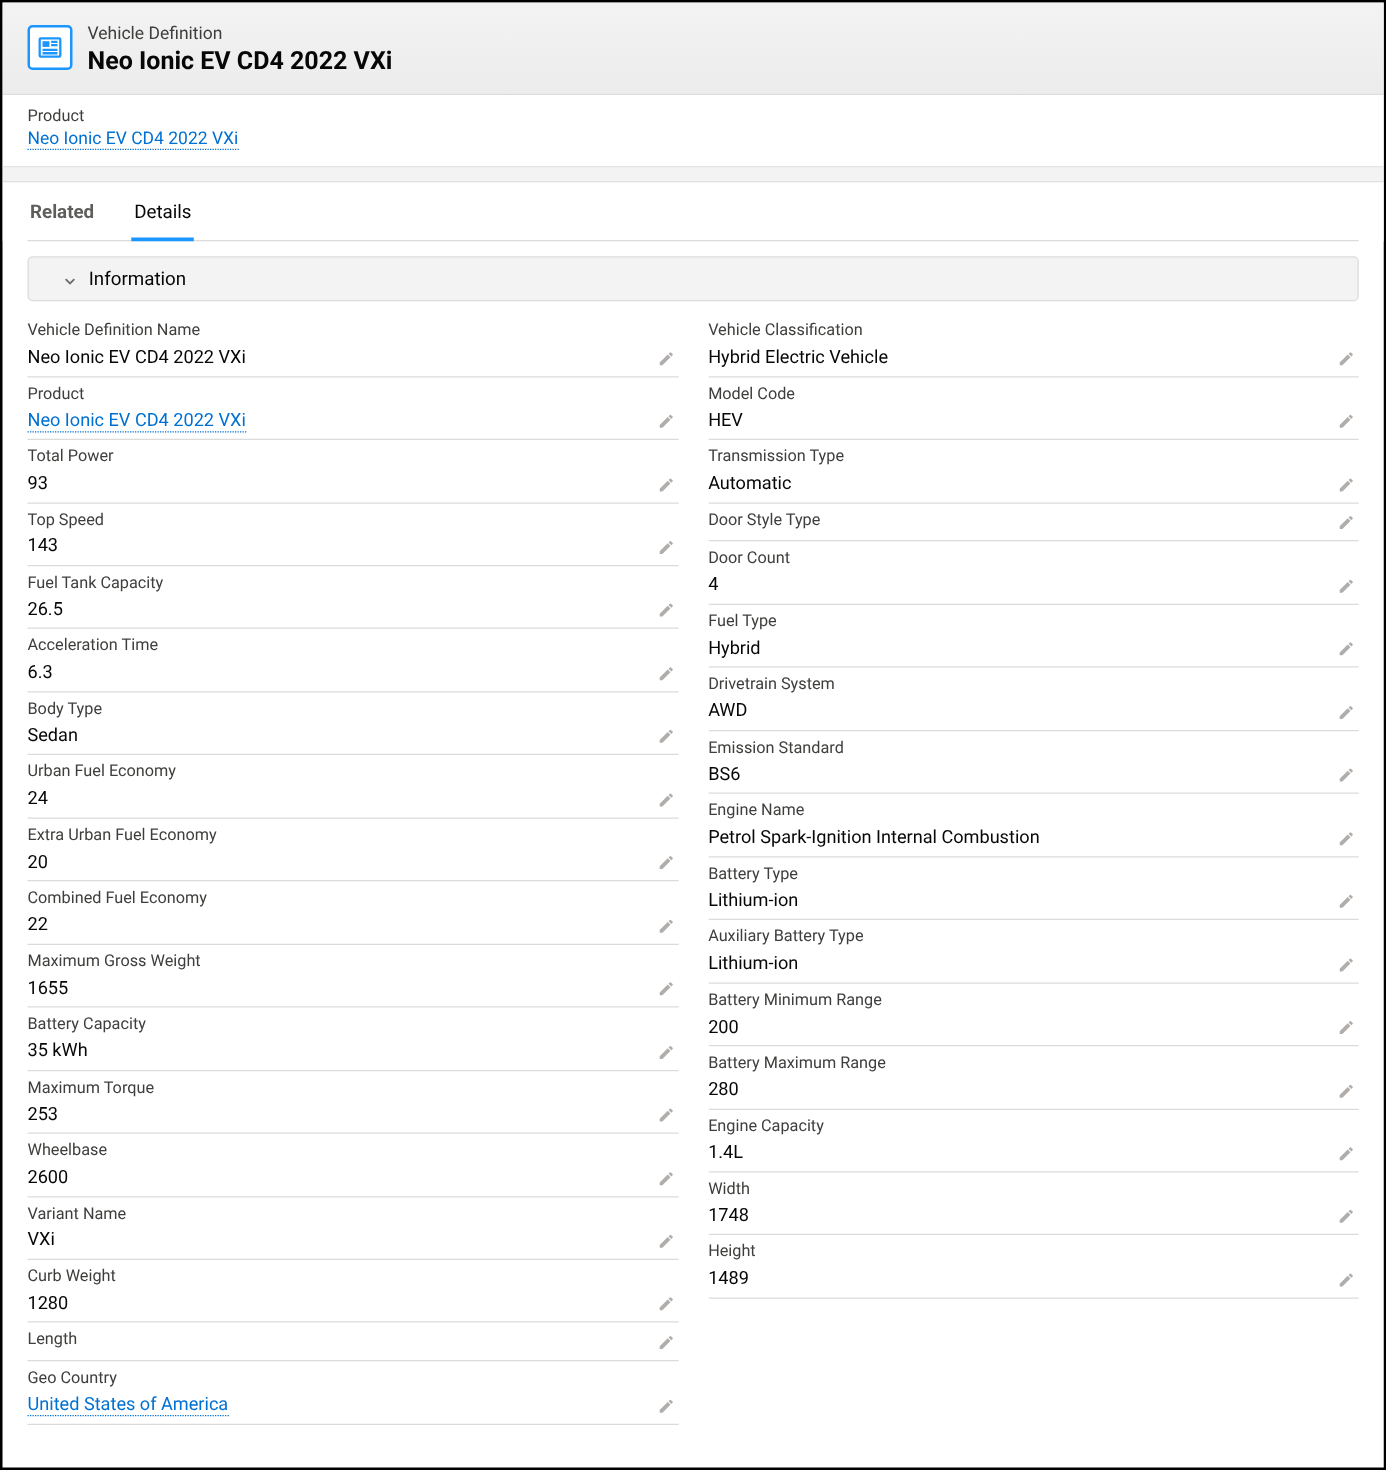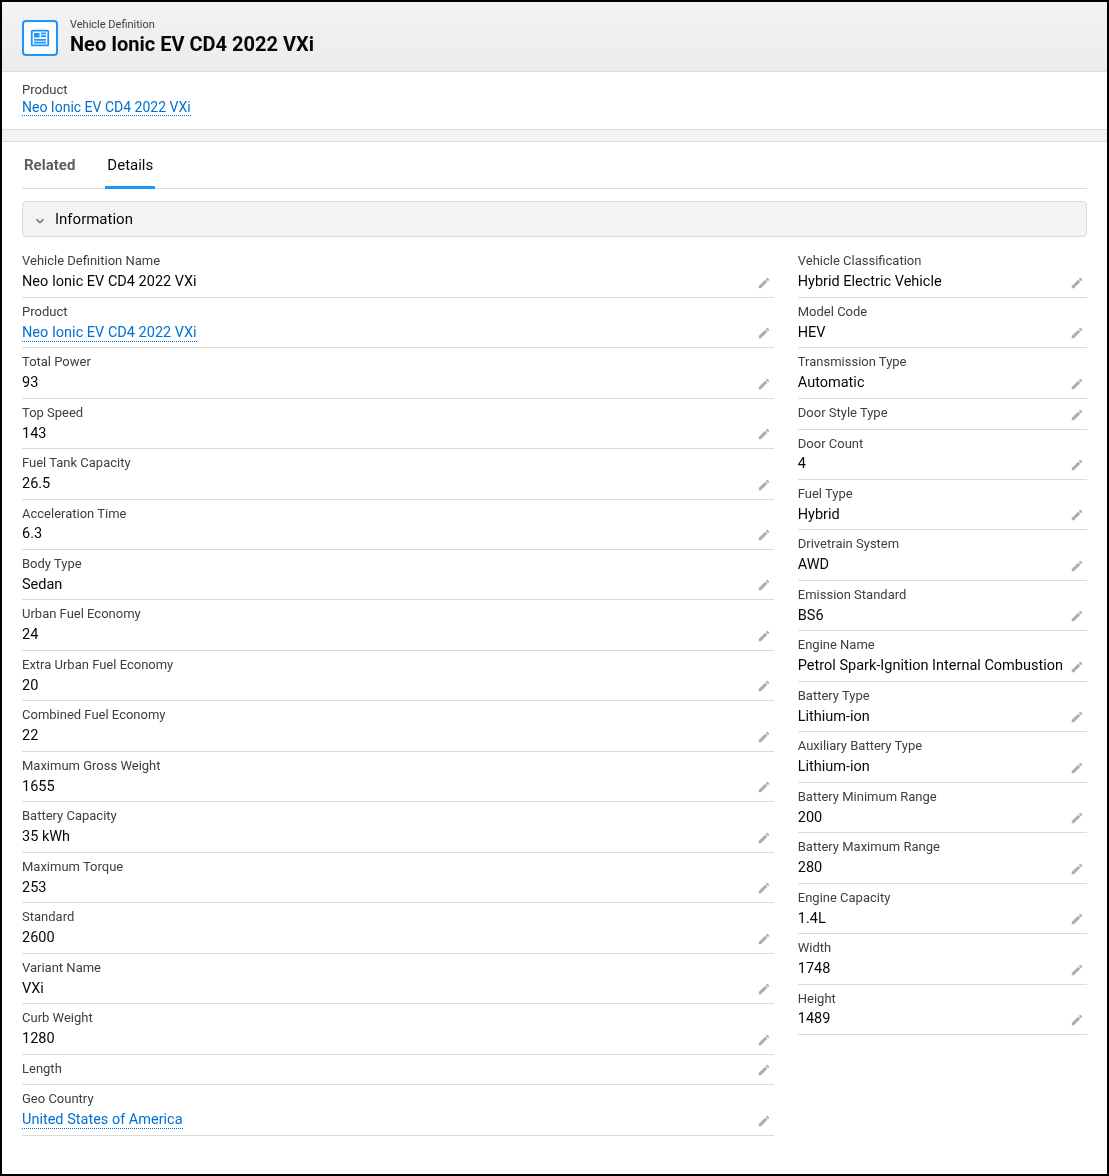--- a/index.html
+++ b/index.html
@@ -29,21 +29,21 @@
       border-radius: 4px;
       display: flex;
       align-items: center;
       justify-content: center;
       flex-shrink: 0;
       margin-top: 2px;
     }
     .record-icon svg { width: 22px; height: 22px; }
     .header-text { display: flex; flex-direction: column; }
     .record-type-label {
-      font-size: 11px;
+      font-size: 14px;
       color: #3e3e3c;
       font-weight: 400;
       line-height: 1.3;
     }
     .record-title {
       font-size: 20px;
       font-weight: 700;
       color: #080707;
       line-height: 1.25;
     }
@@ -86,32 +86,32 @@
     .tab.active {
       color: #080707;
       font-weight: 400;
       border-bottom-color: #1b96ff;
     }
     .content { padding: 12px 20px 20px 20px; }
     .section-header {
       background: #f3f3f3;
       border: 1px solid #dddbda;
       border-radius: 4px;
-      padding: 8px 10px;
+      padding: 8px 26px;
       display: flex;
       align-items: flex-end;
       gap: 8px;
       cursor: pointer;
       margin-bottom: 10px;
     }
     .section-header .chev { width: 14px; height: 14px; color: #706e6b; }
     .section-title { font-size: 15px; font-weight: 400; color: #080707; }
     .fields-grid {
       display: grid;
-      grid-template-columns: 1fr;
+      grid-template-columns: 1fr 1fr;
       column-gap: 24px;
     }
     .field {
       border-bottom: 1px solid #dddbda;
       padding: 6px 0 5px 0;
       position: relative;
     }
     .field-label {
       font-size: 13px;
       color: #3e3e3c;
@@ -307,21 +307,21 @@
         <div class="field">
           <div class="field-label">Maximum Torque</div>
           <div class="field-value">253</div>
           <button class="edit-btn">
             <svg viewBox="0 0 24 24" fill="currentColor">
               <path d="M3 17.25V21h3.75l11-11-3.75-3.75-11 11zM20.71 7.04a1 1 0 0 0 0-1.41l-2.34-2.34a1 1 0 0 0-1.41 0l-1.83 1.83 3.75 3.75 1.83-1.83z"></path>
             </svg>
           </button>
         </div>
         <div class="field">
-          <div class="field-label">Standard</div>
+          <div class="field-label">Wheelbase</div>
           <div class="field-value">2600</div>
           <button class="edit-btn">
             <svg viewBox="0 0 24 24" fill="currentColor">
               <path d="M3 17.25V21h3.75l11-11-3.75-3.75-11 11zM20.71 7.04a1 1 0 0 0 0-1.41l-2.34-2.34a1 1 0 0 0-1.41 0l-1.83 1.83 3.75 3.75 1.83-1.83z"></path>
             </svg>
           </button>
         </div>
         <div class="field">
           <div class="field-label">Variant Name</div>
           <div class="field-value">VXi</div>

